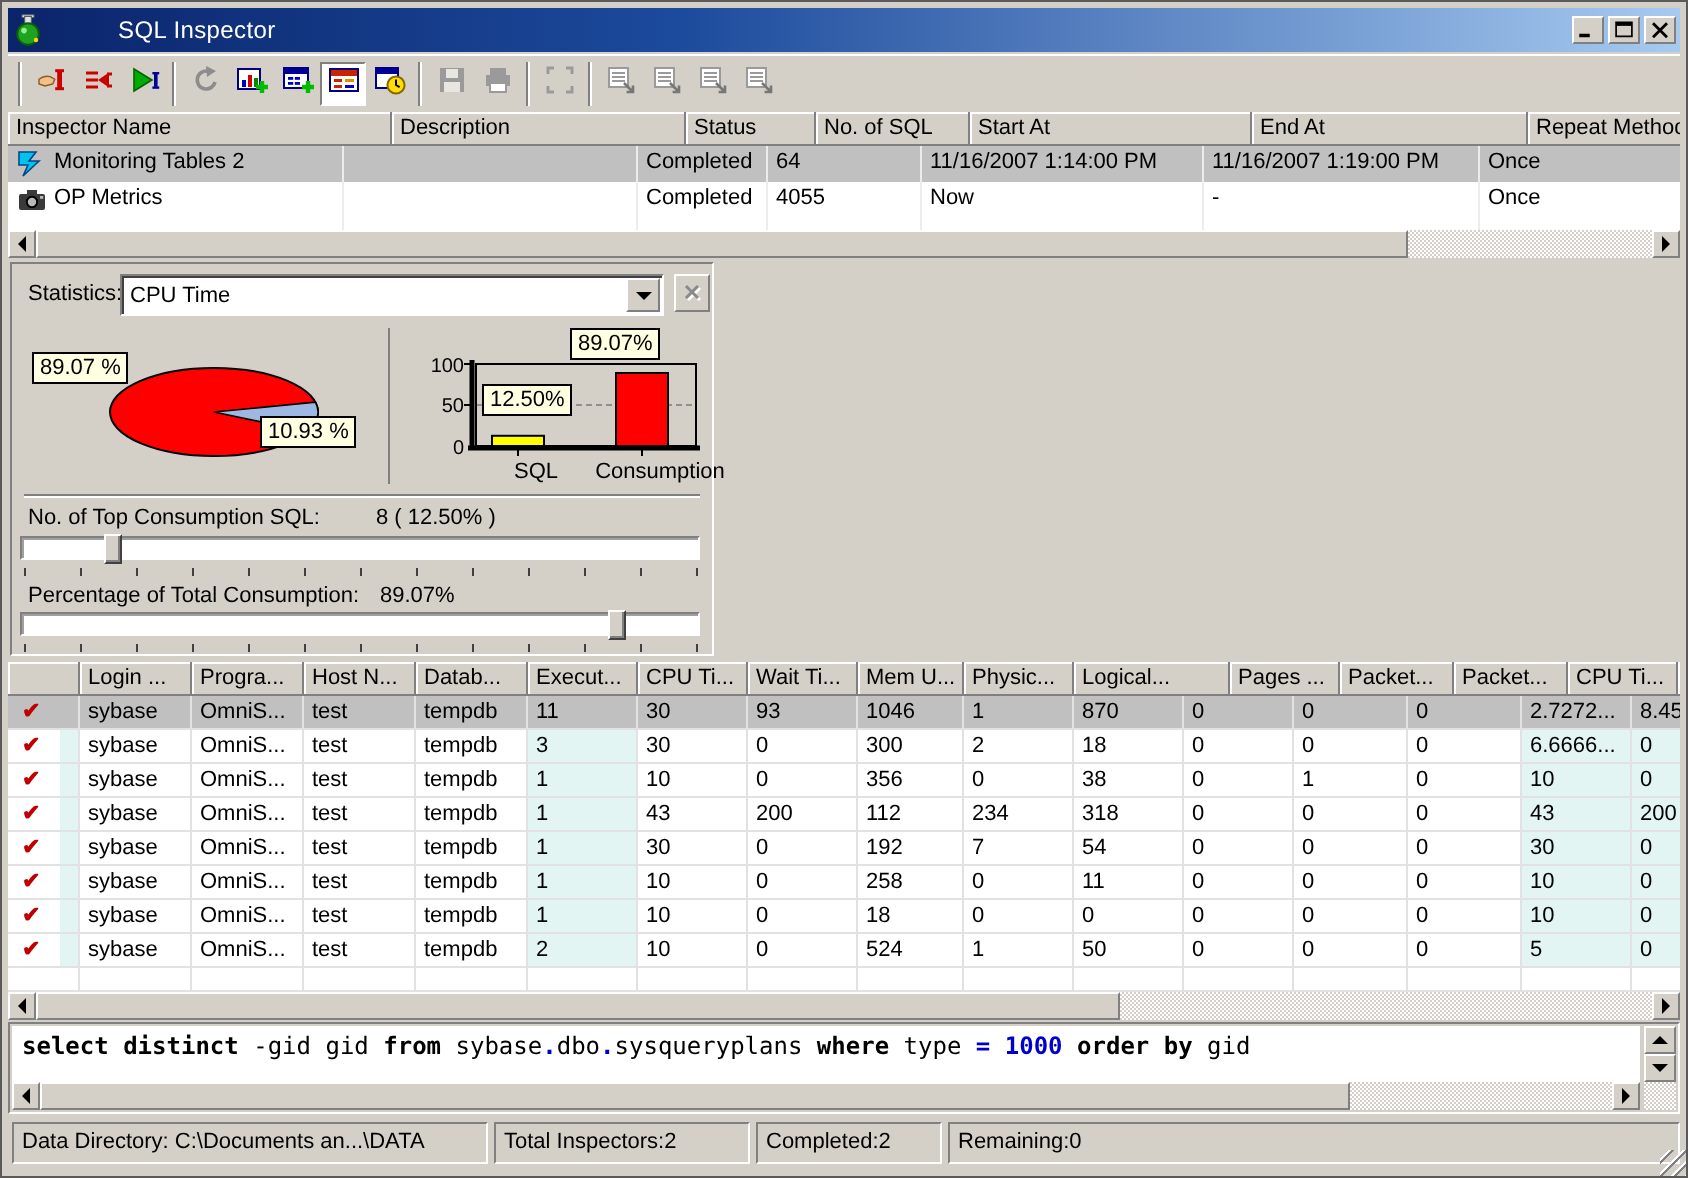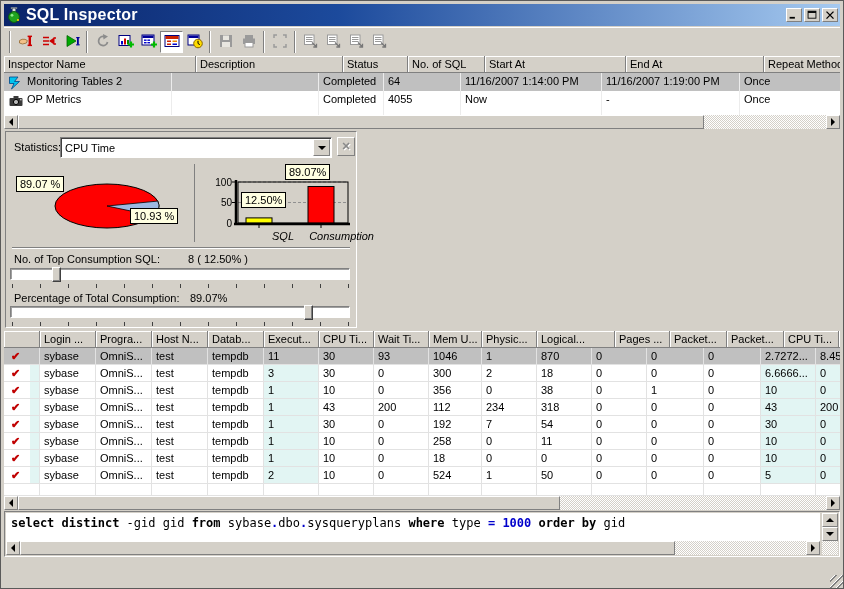--- a/index.html
+++ b/index.html
@@ -6,21 +6,21 @@
   *{box-sizing:border-box;}
   .win{position:relative;width:844px;height:589px;background:#d4d0c8;border:1px solid #5a5a5a;
        overflow:hidden;font-family:"Liberation Sans",sans-serif;font-size:11px;color:#000;}
   .raised{border-top:1px solid #fff;border-left:1px solid #fff;border-bottom:1px solid #808080;border-right:1px solid #808080;}
   .etch{height:2px;border-top:1px solid #808080;border-bottom:1px solid #fff;}
 
   
   .titlebar{position:absolute;left:3px;top:3px;right:3px;height:22px;
     background:linear-gradient(to right,#0a246a,#1c4a9c 40%,#a6caf0);display:flex;align-items:center;}
   .titlebar .appico{width:16px;height:16px;margin:0 4px 0 2px;}
-  .titlebar .ttl{color:#fff;font-weight:bold;font-size:16px;letter-spacing:.2px;}
+  .titlebar .ttl{color:#fff;font-weight:normal;font-size:12px;letter-spacing:.2px;margin-left:33px;}
   .winbtns{margin-left:auto;display:flex;align-items:center;padding-right:2px;}
   .wbtn{width:16px;height:14px;background:#d4d0c8;margin-left:2px;display:flex;align-items:flex-end;justify-content:center;position:relative;}
   .wbtn svg{position:absolute;inset:0;margin:auto;}
 
   
   .toolbar{position:absolute;left:3px;top:26px;right:3px;height:28px;border-top:1px solid #fff;
     display:flex;align-items:center;padding-left:2px;}
   .tbsep{width:2px;height:22px;border-left:1px solid #808080;border-right:1px solid #fff;margin:0 3px;}
   .tbbtn{width:23px;height:22px;display:flex;align-items:center;justify-content:center;}
   .tbbtn.pressed{border:1px solid;border-color:#808080 #fff #fff #808080;background:#fff;}
@@ -64,21 +64,21 @@
     border-top:1px solid #808080;border-left:1px solid #808080;border-bottom:1px solid #fff;border-right:1px solid #fff;}
   .stats .lbl{position:absolute;white-space:nowrap;}
   .combo{position:absolute;left:54px;top:5px;width:272px;height:21px;background:#fff;
     border:1px solid;border-color:#808080 #fff #fff #808080;box-shadow:inset 1px 1px 0 #404040;display:flex;align-items:center;}
   .combo .val{padding-left:4px;flex:1;}
   .cbtn{width:17px;height:17px;margin-right:1px;background:#d4d0c8;display:flex;align-items:center;justify-content:center;}
   .xbtn{position:absolute;left:331px;top:5px;width:18px;height:19px;background:#d4d0c8;display:flex;align-items:center;justify-content:center;color:#8a8a8a;font-weight:bold;text-shadow:1px 1px 0 #fff;}
   .charts{position:absolute;left:2px;top:30px;right:2px;height:82px;}
   .chartlabel{position:absolute;background:#ffffe1;border:1px solid #000;font-size:11px;line-height:14px;padding:0 3px;white-space:nowrap;}
   .vdiv{position:absolute;left:186px;top:2px;height:78px;width:1px;background:#808080;}
-  .xaxis-lbl{position:absolute;font-size:11px;text-align:right;font-style:italic;}
+  .xaxis-lbl{position:absolute;font-size:11px;text-align:center;}
   .slider{position:absolute;left:4px;width:340px;height:12px;background:#fff;
     border:1px solid;border-color:#808080 #fff #fff #808080;box-shadow:inset 1px 1px 0 #a0a0a0;}
   .sthumb2{position:absolute;top:-2px;width:9px;height:15px;background:#d4d0c8;
     border:1px solid;border-color:#fff #404040 #404040 #fff;box-shadow:inset -1px -1px 0 #808080;}
   .ticks{position:absolute;left:4px;width:340px;height:5px;}
   .tick{position:absolute;top:0;width:1px;height:4px;background:#404040;}
 
   
   .sqlpanel{position:absolute;left:3px;right:3px;top:510px;height:46px;background:#d4d0c8;
     border:1px solid;border-color:#808080 #fff #fff #808080;}
@@ -617,14 +617,20 @@
         </div>
       <div class="strack">
           <div class="sthumb raised" style="left:0;width:655px;"></div>
         </div>
       <div class="sbtn raised">
           <span class="tri r"></span>
         </div>
     </div>
   </div>
 
+  <div class="statusbar" id="statusbar">
+      <div class="sbpanel" style="left:2px;width:238px">Data Directory: C:\Documents an...\DATA</div>
+      <div class="sbpanel" style="left:243px;width:128px">Total Inspectors:2</div>
+      <div class="sbpanel" style="left:374px;width:93px">Completed:2</div>
+      <div class="sbpanel" style="left:470px;width:366px">Remaining:0</div>
+    </div>
   <div class="grip"></div>
 </div>
 
 </body></html>

